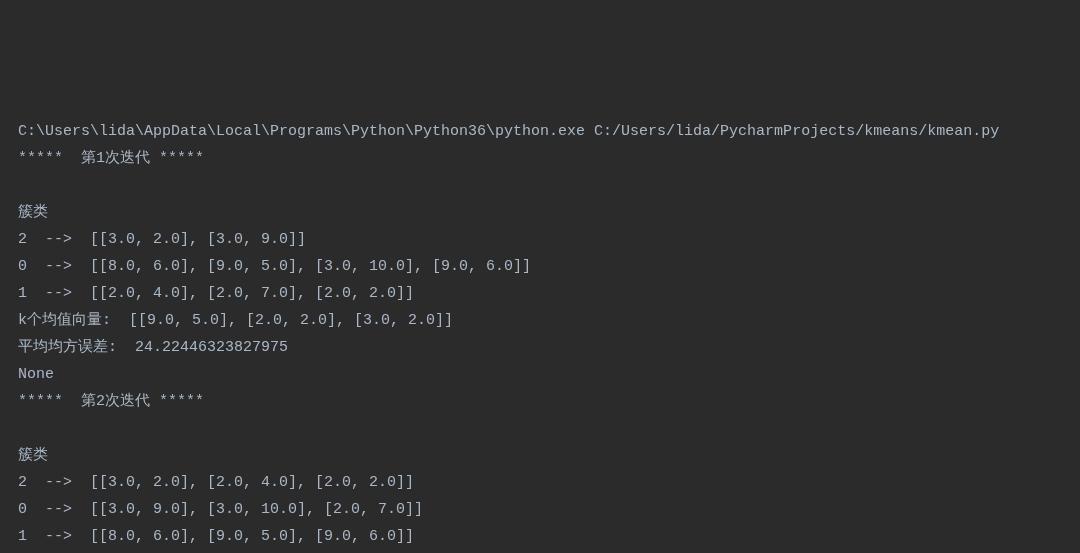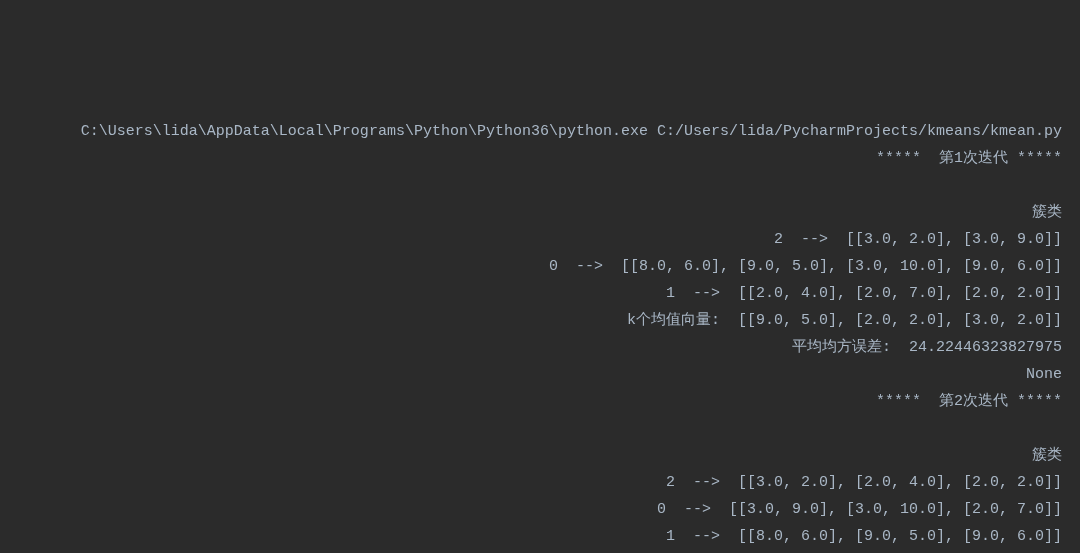--- a/index.html
+++ b/index.html
@@ -15,21 +15,20 @@
       line-height: 1.8;
       padding: 10px 18px;
       width: 1080px;
       height: 553px;
       overflow: hidden;
       white-space: pre;
     }
     .console-line {
       display: block;
       min-height: 27px;
-      text-align: right;
     }
   </style>
 </head>
 <body>
 
 
 
 <div id="console-container"><span class="console-line">C:\Users\lida\AppData\Local\Programs\Python\Python36\python.exe C:/Users/lida/PycharmProjects/kmeans/kmean.py</span><span class="console-line">*****  第1次迭代 *****</span><span class="console-line"></span><span class="console-line">簇类</span><span class="console-line">2  --&gt;  [[3.0, 2.0], [3.0, 9.0]]</span><span class="console-line">0  --&gt;  [[8.0, 6.0], [9.0, 5.0], [3.0, 10.0], [9.0, 6.0]]</span><span class="console-line">1  --&gt;  [[2.0, 4.0], [2.0, 7.0], [2.0, 2.0]]</span><span class="console-line">k个均值向量:  [[9.0, 5.0], [2.0, 2.0], [3.0, 2.0]]</span><span class="console-line">平均均方误差:  24.22446323827975</span><span class="console-line">None</span><span class="console-line">*****  第2次迭代 *****</span><span class="console-line"></span><span class="console-line">簇类</span><span class="console-line">2  --&gt;  [[3.0, 2.0], [2.0, 4.0], [2.0, 2.0]]</span><span class="console-line">0  --&gt;  [[3.0, 9.0], [3.0, 10.0], [2.0, 7.0]]</span><span class="console-line">1  --&gt;  [[8.0, 6.0], [9.0, 5.0], [9.0, 6.0]]</span><span class="console-line">k个均值向量:  [[3.0, 5.5], [7.25, 6.75], [2.0, 4.333333333333333]]</span></div>
 
 

